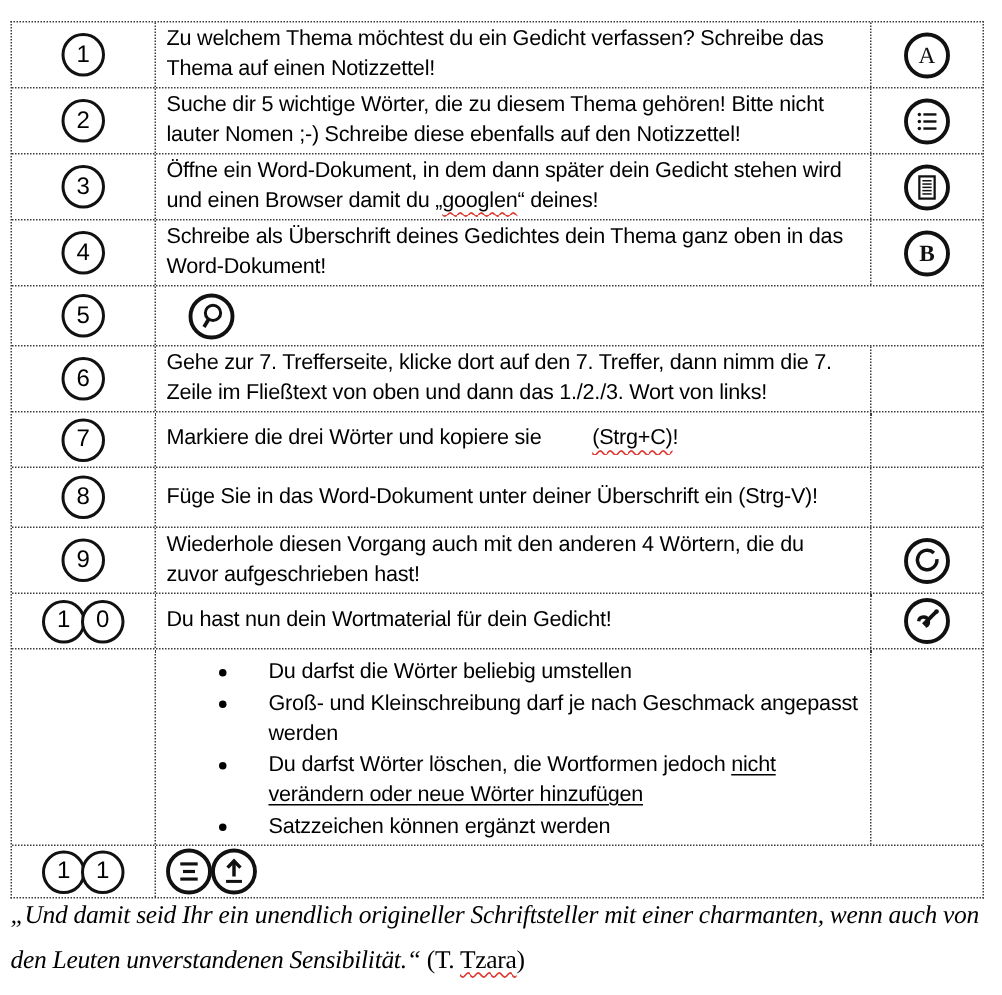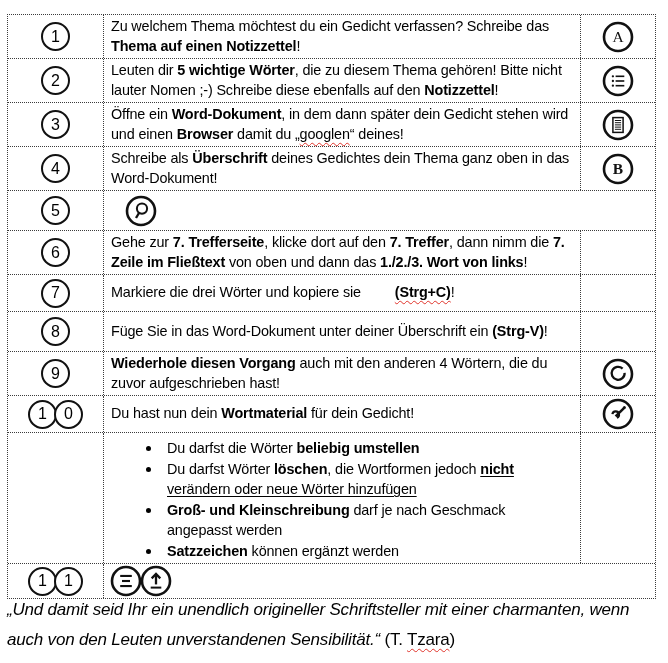--- a/index.html
+++ b/index.html
@@ -35,35 +35,35 @@
   .cell-text{flex:1 1 auto;border-right:1px dotted #3c3c3c;box-sizing:border-box;
              padding:2px 6px 2px 7px;display:flex;flex-direction:column;justify-content:center;
              font-size:14.4px;line-height:19.5px;letter-spacing:-0.15px;}
   .cell-text.bullets{justify-content:flex-start;padding-top:5px;line-height:20.5px;}
 
   .cell-icons{width:74px;flex:0 0 74px;display:flex;align-items:center;justify-content:center;}
   .iconwrap{width:32px;height:32px;flex:0 0 auto;}
   .iconwrap + .iconwrap{margin-left:-2px;}
   .iconwrap svg{display:block;}
 
-  .b{font-weight:bold;text-align:center;}
+  .b{font-weight:normal;text-align:center;}
   .i{font-style:italic;}
   .u{text-decoration-line:underline;text-decoration-thickness:1px;text-underline-offset:2px;}
   .sq{text-decoration-line:underline;text-decoration-style:wavy;
       text-decoration-color:#e0342b;text-decoration-thickness:1px;text-underline-offset:2.5px;}
   .b.sq{text-decoration-line:underline;padding-left:30px;}
 
-  .bullet{display:flex;align-items:flex-start;}
+  .bullet{display:flex;align-items:flex-start;gap:12px;}
   .bullet .dot{flex:0 0 auto;width:5px;height:5px;border-radius:50%;background:#000;
                margin:8px 0 0 35px;}
   .bullet .bt{flex:1 1 auto;margin-left:16px;}
 
   
   .quote{position:absolute;left:7px;top:595px;width:659px;
-         font-size:17px;line-height:29.5px;letter-spacing:-0.2px;}
+         font-size:17px;line-height:29.5px;letter-spacing:-0.2px;font-family:Liberation Serif, serif;}
 </style>
 </head>
 <body>
 
 <div class="page">
   <div class="itable" id="itable">
       <div class="row">
         <div class="cell-num">
           <div class="cnum">1</div>
         </div>
@@ -77,21 +77,21 @@
               <text x="16" y="21.3" text-anchor="middle" font-family="Liberation Serif,serif" font-size="15.5" fill="#111">A</text>
             </svg>
           </span>
         </div>
       </div>
       <div class="row">
         <div class="cell-num">
           <div class="cnum">2</div>
         </div>
         <div class="cell-text">
-          <div class="para"><span>Leuten dir </span><span class="b">5 wichtige Wörter</span><span>, die zu diesem Thema gehören! Bitte nicht lauter Nomen ;-) Schreibe diese ebenfalls auf den </span><span class="b">Notizzettel</span><span>!</span></div>
+          <div class="para"><span>Suche dir </span><span class="b">5 wichtige Wörter</span><span>, die zu diesem Thema gehören! Bitte nicht lauter Nomen ;-) Schreibe diese ebenfalls auf den </span><span class="b">Notizzettel</span><span>!</span></div>
         </div>
         <div class="cell-icons">
           <span class="iconwrap">
             <svg width="32" height="32" viewBox="0 0 32 32">
               <circle cx="16" cy="16" r="14" stroke="#111" fill="none" stroke-width="2.6"></circle>
               <g fill="#111">
                 <circle cx="10.9" cy="11.3" r="1.15"></circle>
                 <circle cx="10.9" cy="16" r="1.15"></circle>
                 <circle cx="10.9" cy="20.7" r="1.15"></circle>
                 <rect x="13.6" y="10.5" width="8.7" height="1.6"></rect>
@@ -219,25 +219,25 @@
       </div>
       <div class="row">
         <div class="cell-num"></div>
         <div class="cell-text bullets">
           <div class="bullet">
             <span class="dot"></span>
             <div class="bt"><span>Du darfst die Wörter </span><span class="b">beliebig umstellen</span></div>
           </div>
           <div class="bullet">
             <span class="dot"></span>
+            <div class="bt"><span class="b">Groß- und Kleinschreibung</span><span> darf je nach Geschmack angepasst werden</span></div>
+          </div>
+          <div class="bullet">
+            <span class="dot"></span>
             <div class="bt"><span>Du darfst Wörter </span><span class="b">löschen</span><span>, die Wortformen jedoch </span><span class="b u">nicht</span><span class="u"> </span><span class="u">verändern oder neue Wörter hinzufügen</span></div>
-          </div>
-          <div class="bullet">
-            <span class="dot"></span>
-            <div class="bt"><span class="b">Groß- und Kleinschreibung</span><span> darf je nach Geschmack angepasst werden</span></div>
           </div>
           <div class="bullet">
             <span class="dot"></span>
             <div class="bt"><span class="b">Satzzeichen</span><span> können ergänzt werden</span></div>
           </div>
         </div>
         <div class="cell-icons"></div>
       </div>
       <div class="row">
         <div class="cell-num">

